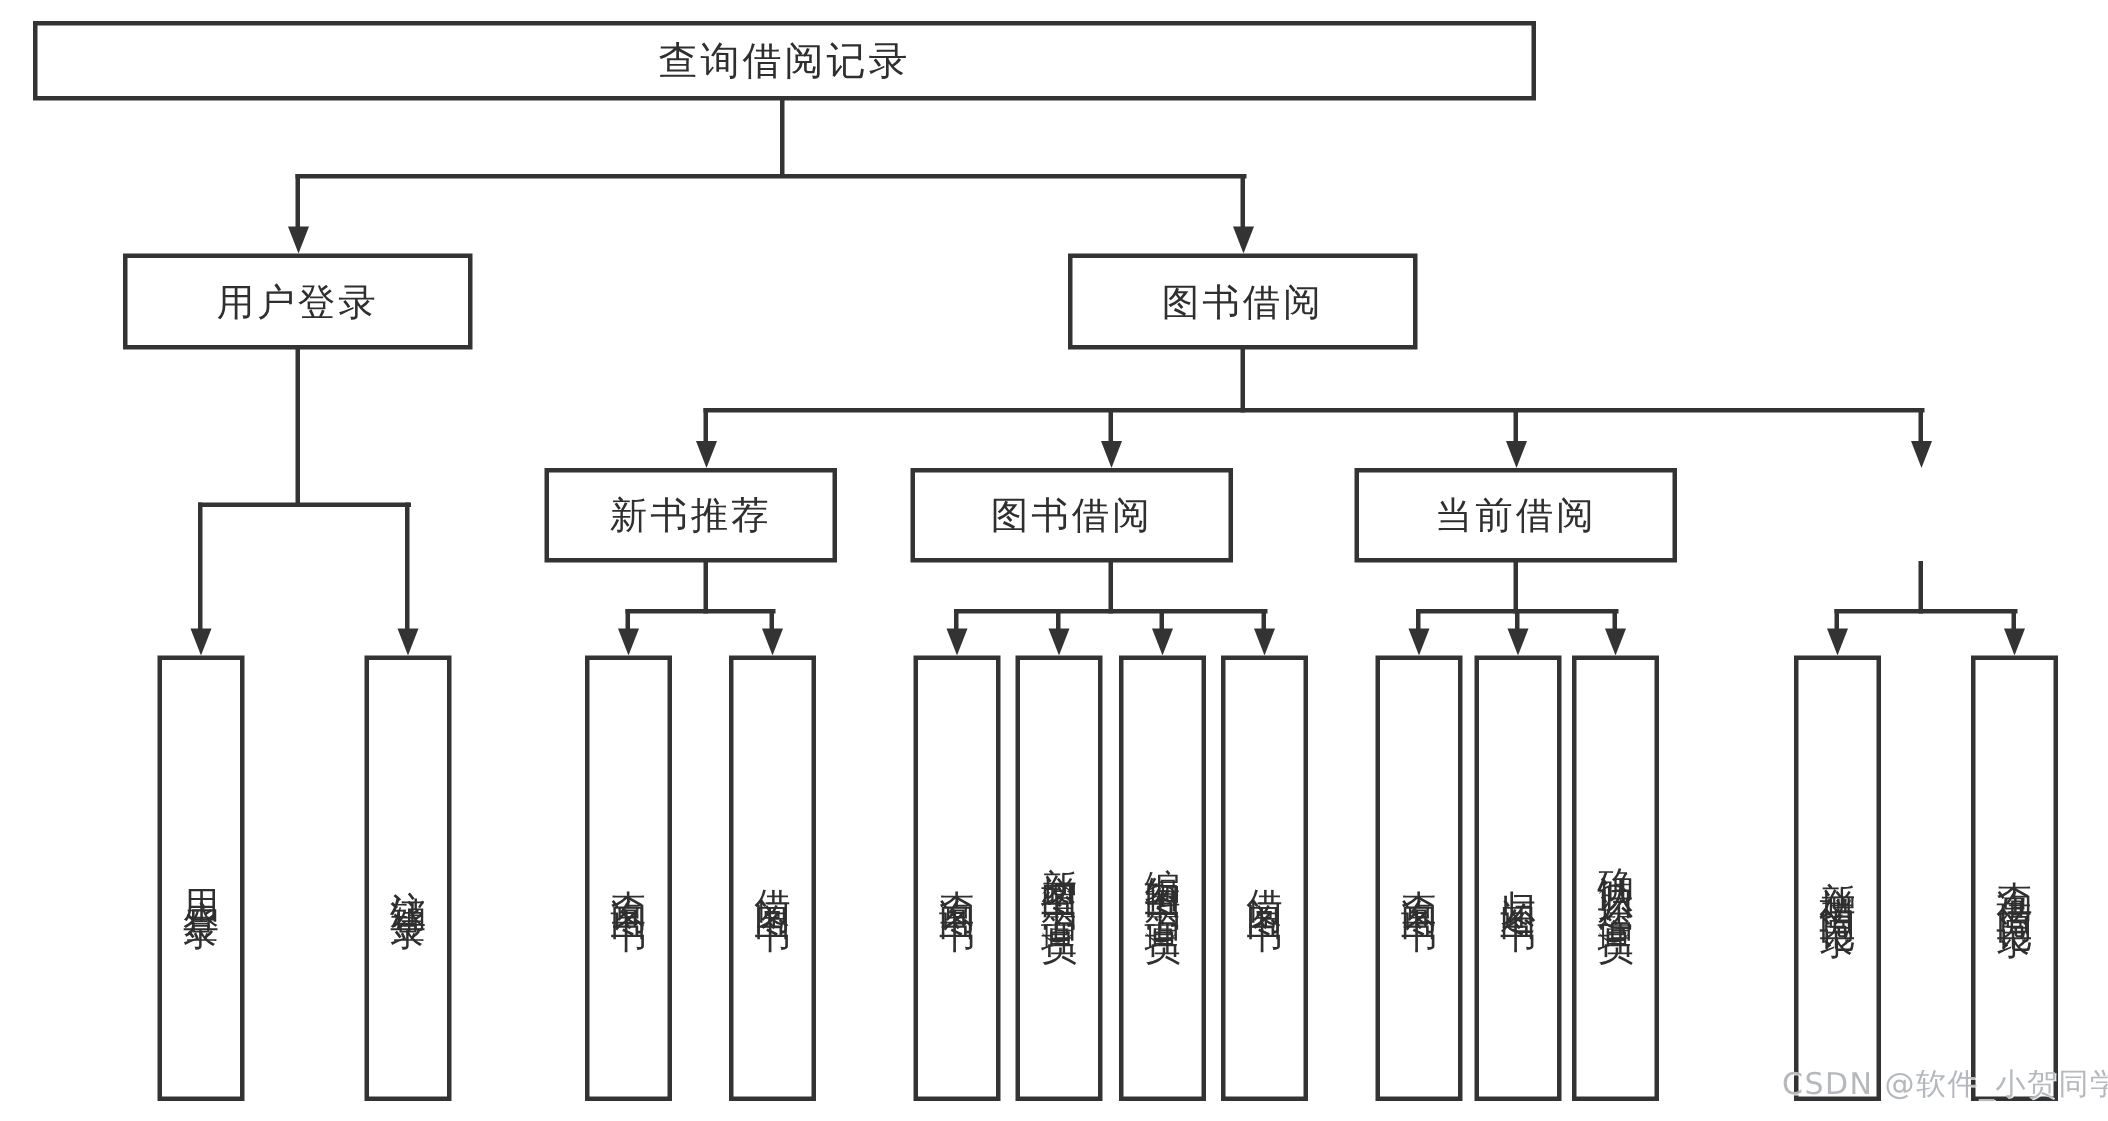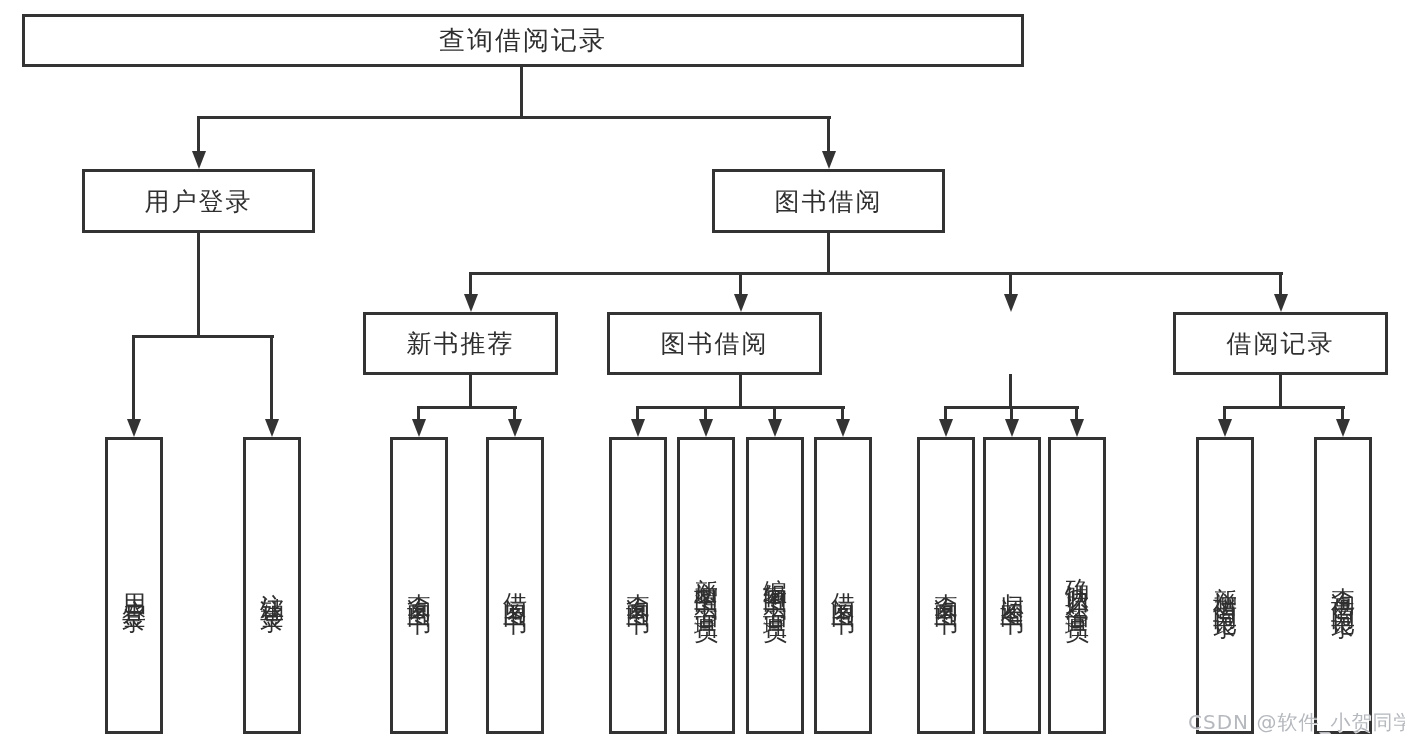--- a/index.html
+++ b/index.html
@@ -76,22 +76,22 @@
   <div class="tri" style="left:1004px;top:294px;"></div>
   <div class="line" style="left:1279px;top:272px;width:3px;height:24px;"></div>
   <div class="tri" style="left:1274px;top:294px;"></div>
 
   <div class="box hbox" style="left:363px;top:312px;width:195px;height:63px;">
     <span>新书推荐</span>
   </div>
   <div class="box hbox" style="left:607px;top:312px;width:215px;height:63px;">
     <span>图书借阅</span>
   </div>
-  <div class="box hbox" style="left:1173px;top:312px;width:215px;height:63px;">
-    <span>借阅记录</span>
+  <div class="box hbox" style="left:903px;top:312px;width:215px;height:63px;">
+    <span>当前借阅</span>
   </div>
 
   <div class="line" style="left:469px;top:374px;width:3px;height:35px;"></div>
   <div class="line" style="left:417px;top:406px;width:100px;height:3px;"></div>
   <div class="line" style="left:417px;top:406px;width:3px;height:15px;"></div>
   <div class="tri" style="left:412px;top:419px;"></div>
   <div class="line" style="left:513px;top:406px;width:3px;height:15px;"></div>
   <div class="tri" style="left:508px;top:419px;"></div>
 
   <div class="line" style="left:739px;top:374px;width:3px;height:35px;"></div>

